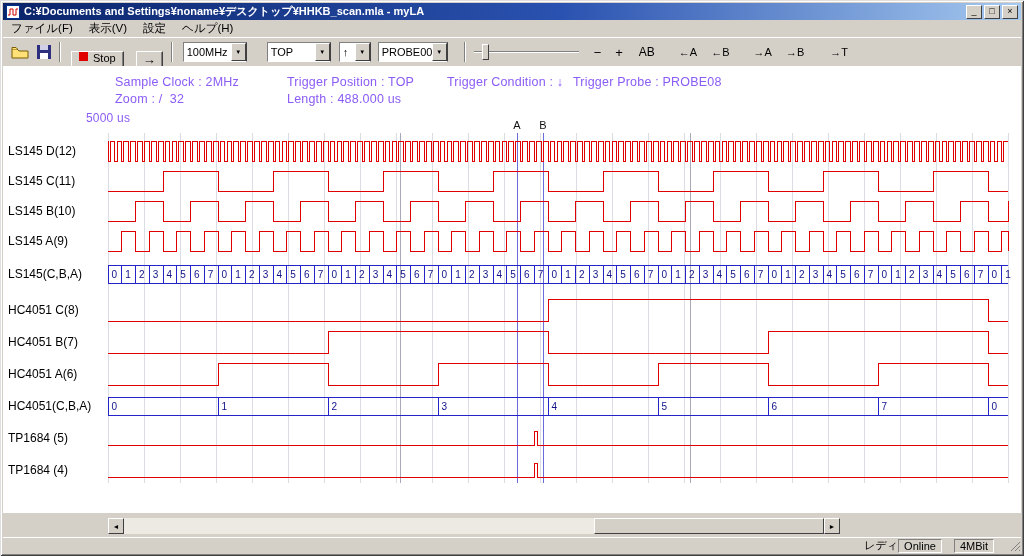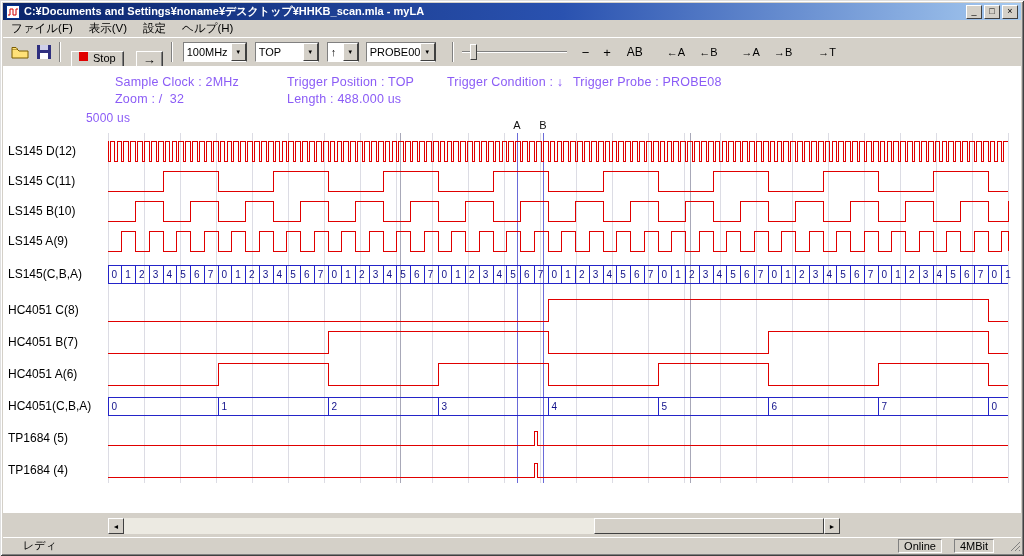--- a/index.html
+++ b/index.html
@@ -57,21 +57,21 @@
   .hscroll{position:absolute;left:105px;top:452px;width:732px;height:16px;display:flex;background:#eceae2;}
   .sb-btn{width:16px;height:16px;background:#d4d0c8;border:1px solid;
     border-color:#fff #404040 #404040 #fff;font-size:7px;display:flex;
     align-items:center;justify-content:center;color:#000;}
   .sb-track{position:relative;flex:1;}
   .sb-thumb{position:absolute;top:0;height:16px;left:470px;width:230px;background:#d4d0c8;
     border:1px solid;border-color:#fff #404040 #404040 #fff;}
   
   .statusbar{position:absolute;left:3px;top:537px;width:1018px;height:16px;background:#d4d0c8;
     display:flex;align-items:center;font-size:11px;border-top:1px solid #fff;}
-  .status-left{flex:1;padding-left:20px;}
+  .status-left{flex:1;padding-left:6px;text-align:right;}
   .status-panel{height:14px;border:1px solid;border-color:#808080 #fff #fff #808080;
     padding:0 5px;margin-right:12px;display:flex;align-items:center;}
   .grip{width:13px;height:14px;margin-left:2px;}
 </style>
 </head>
 <body>
 
 <div class="window">
 
   <div class="titlebar">
@@ -112,21 +112,21 @@
     <button class="raised" style="margin-left:6px">
       <span class="stopsq"></span>
       <span>Stop</span>
     </button>
     <button class="raised runbtn" style="margin-left:12px">→</button>
     <div class="sep" style="margin-left:8px"></div>
     <div class="select" style="width:64px;margin-left:6px">
       <span class="selval">100MHz</span>
       <span class="selarrow">▼</span>
     </div>
-    <div class="select" style="width:64px;margin-left:8px">
+    <div class="select" style="width:64px;margin-left:20px">
       <span class="selval">TOP</span>
       <span class="selarrow">▼</span>
     </div>
     <div class="select" style="width:32px;margin-left:8px">
       <span class="selval">↑</span>
       <span class="selarrow">▼</span>
     </div>
     <div class="select" style="width:70px;margin-left:7px">
       <span class="selval">PROBE00</span>
       <span class="selarrow">▼</span>

